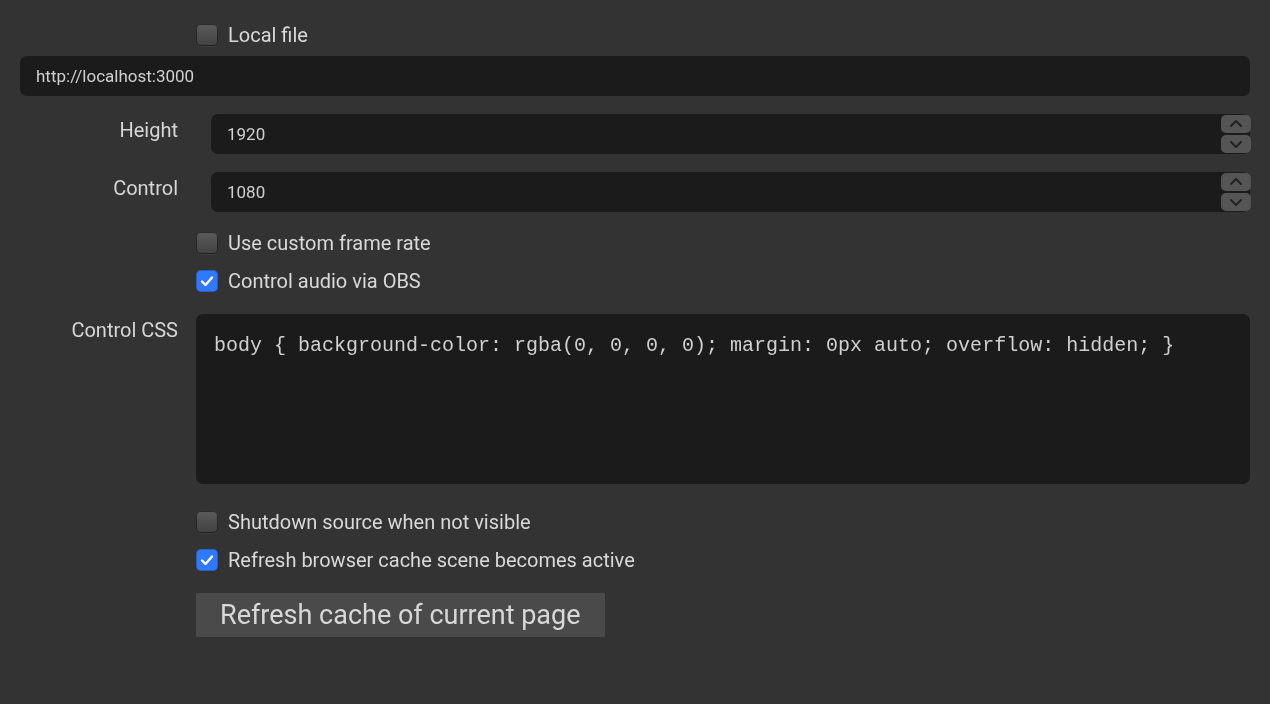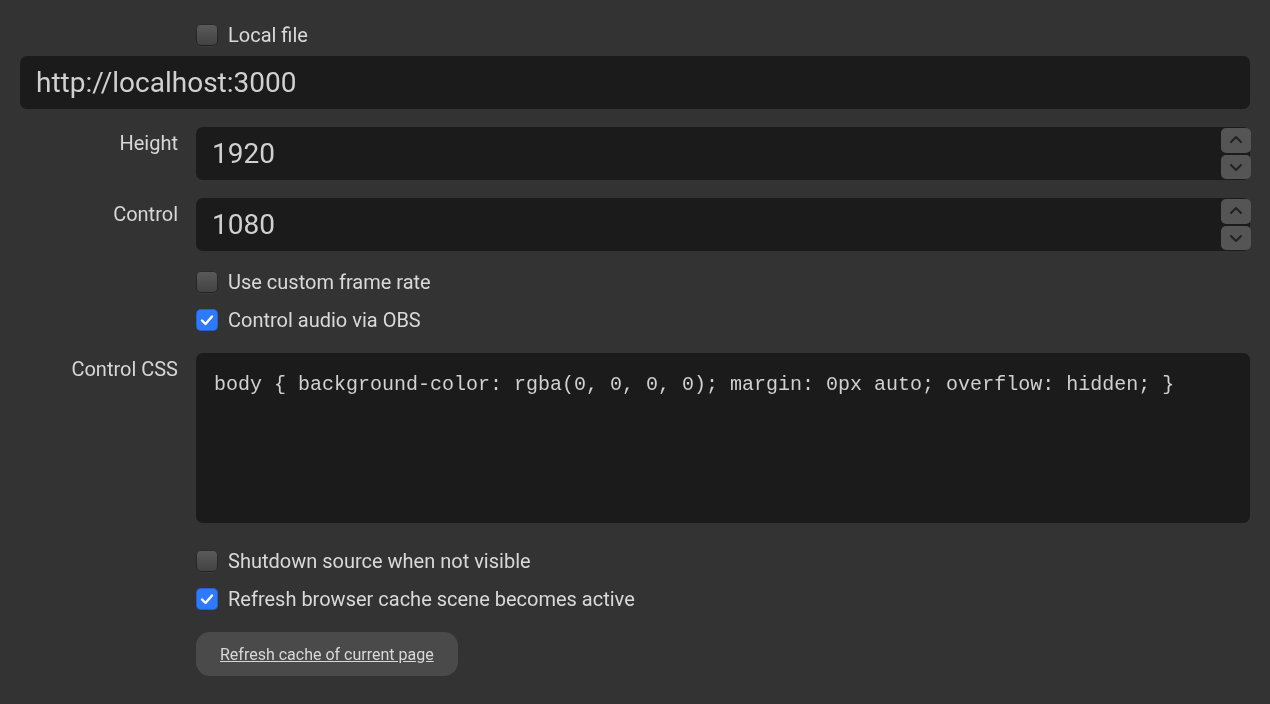--- a/index.html
+++ b/index.html
@@ -62,21 +62,21 @@
   .chk.checked svg { display:block; }
 
   .chk-label { color: #d9d9d9; }
 
   .text-input, .number-input, .textarea-input {
     width: 100%;
     background: #1b1b1b;
     border: none;
     border-radius: 7px;
     color: #d0d0d0;
-    font-size: 28px;
+    font-size: 17px;
     padding: 10px 16px;
     outline: none;
     font-family: inherit;
   }
   .textarea-input {
     font-family: "SFMono-Regular", Menlo, Consolas, "Courier New", monospace;
     font-size: 20px;
     line-height: 1.4;
     height: 170px;
     resize: none;
@@ -84,20 +84,21 @@
     white-space: pre-wrap;
   }
   .number-wrap {
     position: relative;
     display: flex;
     align-items: stretch;
   }
   .number-wrap .text-input {
     border-top-right-radius: 7px;
     border-bottom-right-radius: 7px;
+    margin-left: 15px;
   }
   .spinner {
     position: absolute;
     right: -1px; top: 0; bottom: 0;
     width: 30px;
     display: flex;
     flex-direction: column;
     gap: 2px;
     padding: 1px 0;
   }
@@ -109,25 +110,24 @@
     cursor: default;
   }
   .spin-btn svg { display:block; }
 
   .button {
     display: inline-flex;
     align-items: center;
     justify-content: center;
     background: #4a4a4a;
     color: #d8d8d8;
-    border-radius: 14px;
+    border-radius: 1px;
     height: 44px;
     padding: 0 24px;
-    font-size: 16px;
-    text-decoration: underline;
+    font-size: 27px;
   }
 
   .row.tight { margin-bottom: 8px; }
   .row.after-input { margin-bottom: 18px; }
 </style>
 </head>
 <body>
 
 <div class="form">
 

